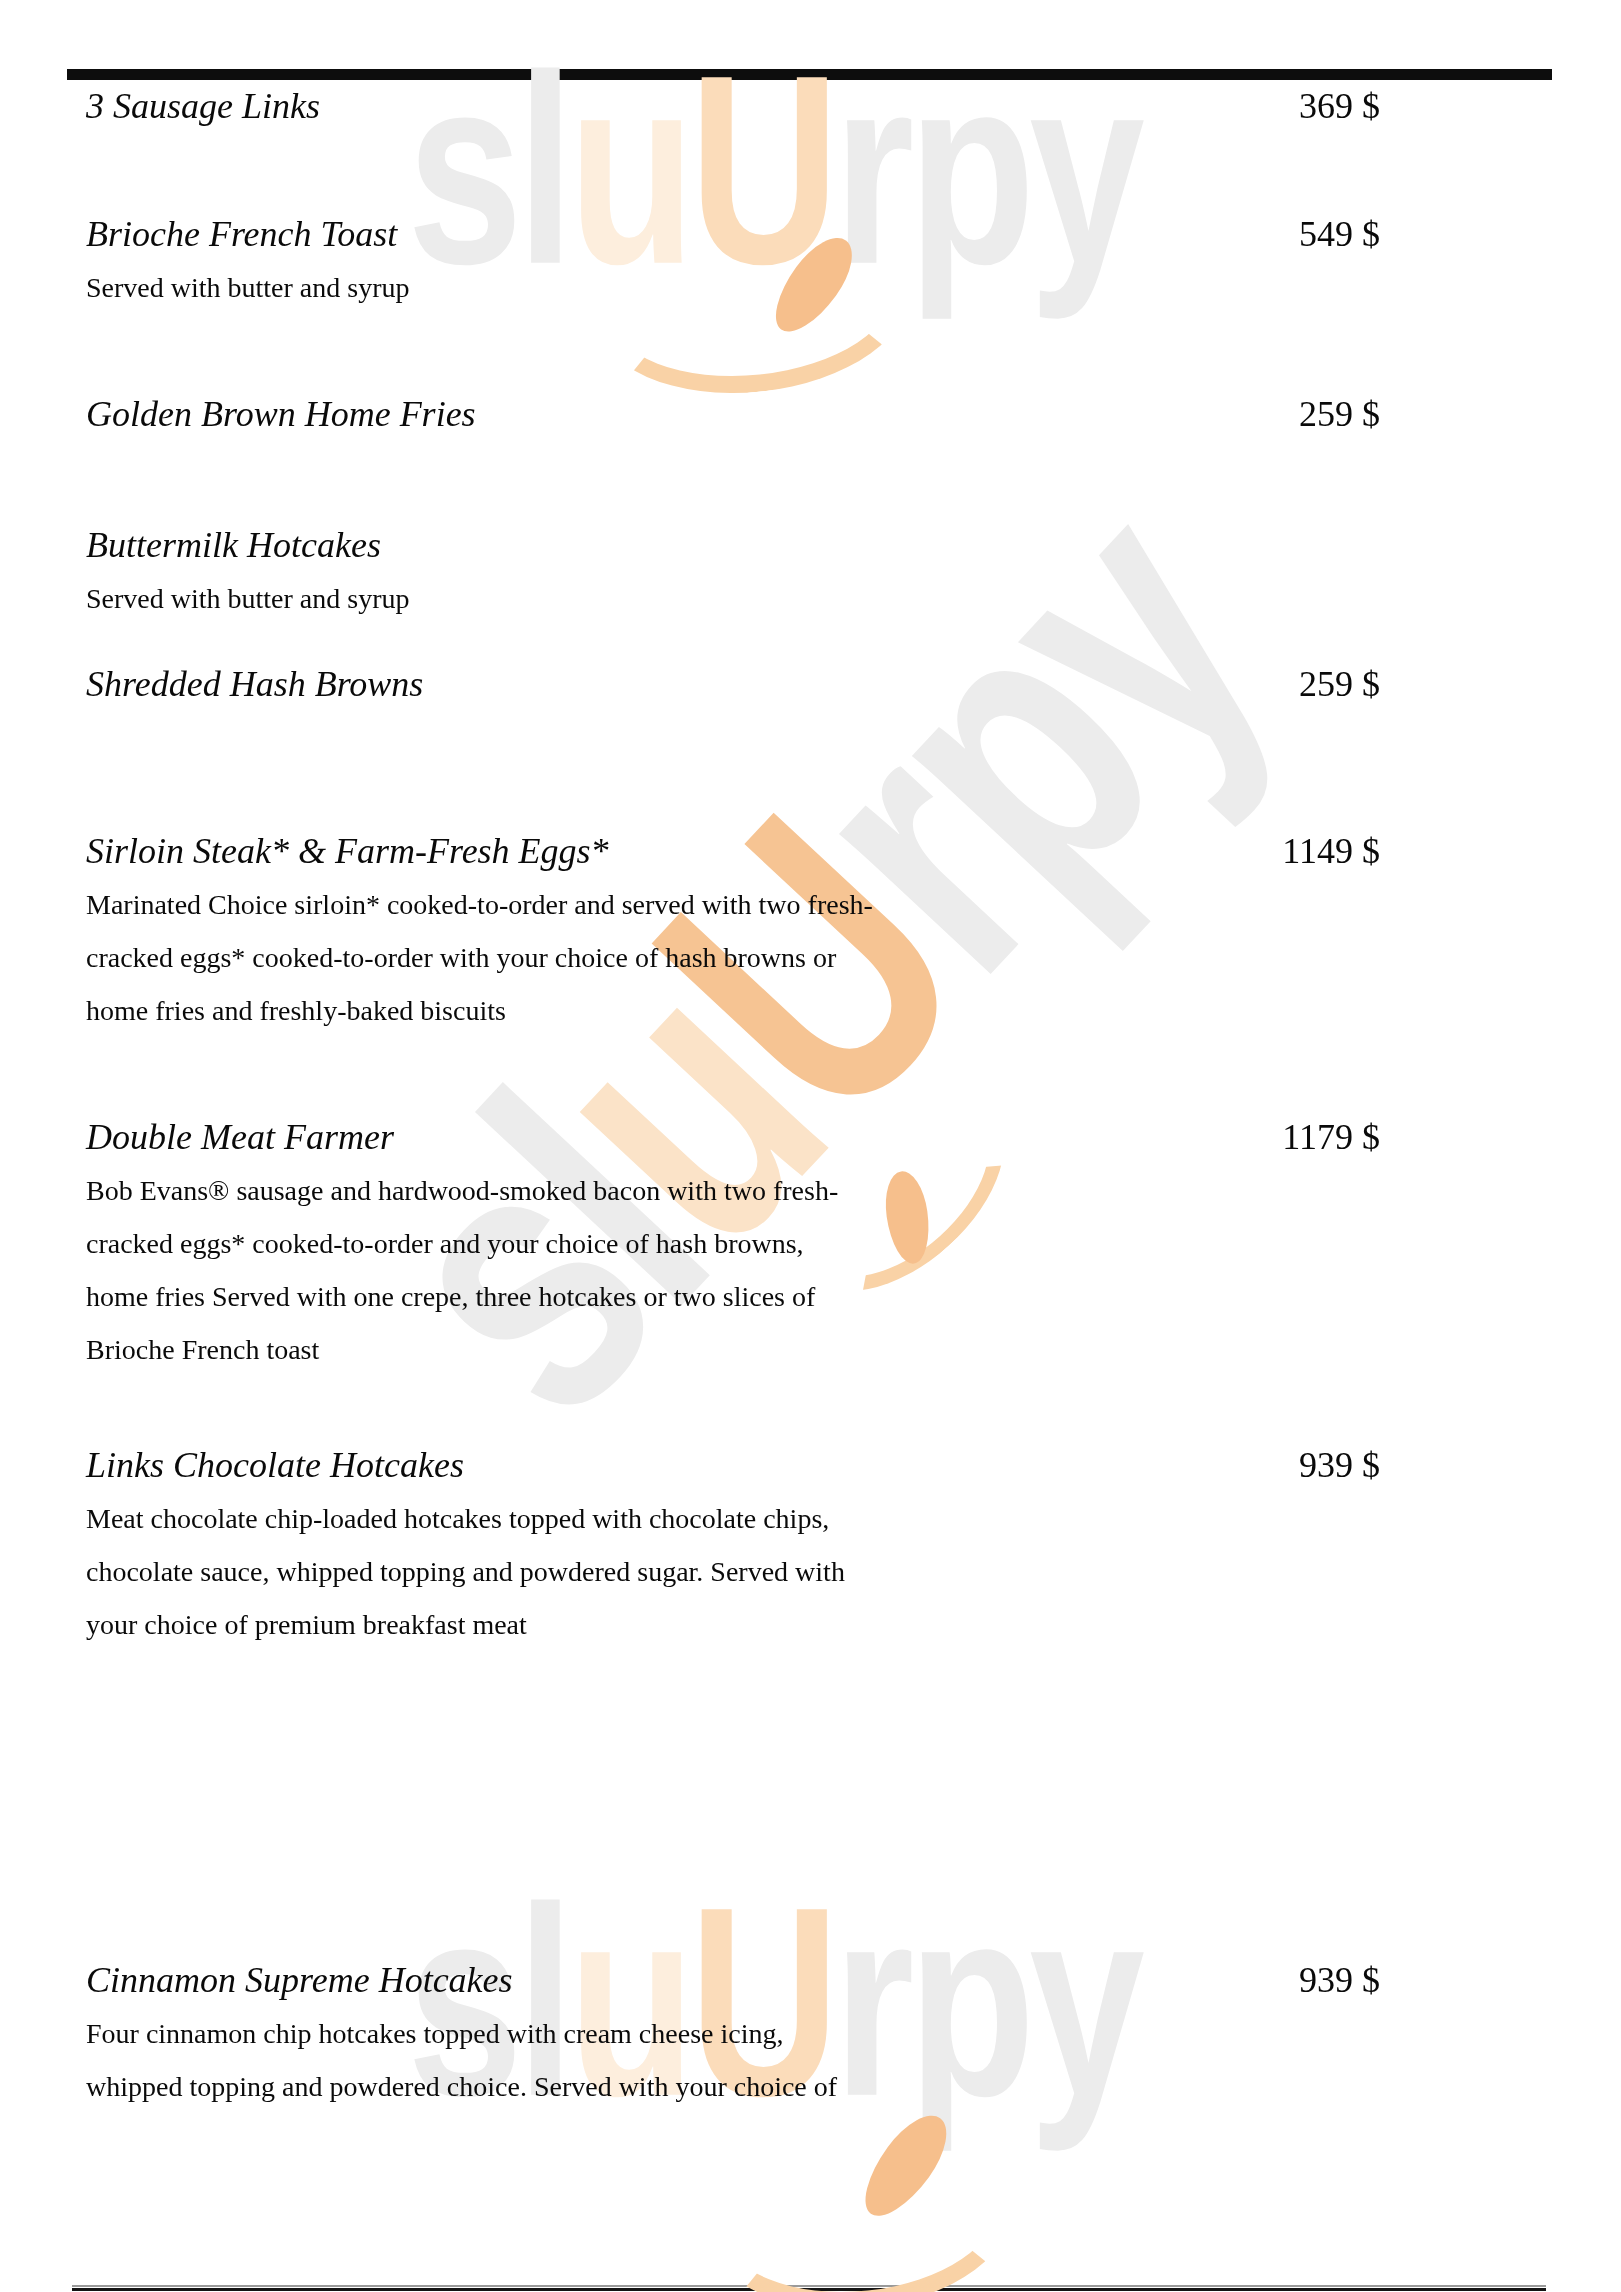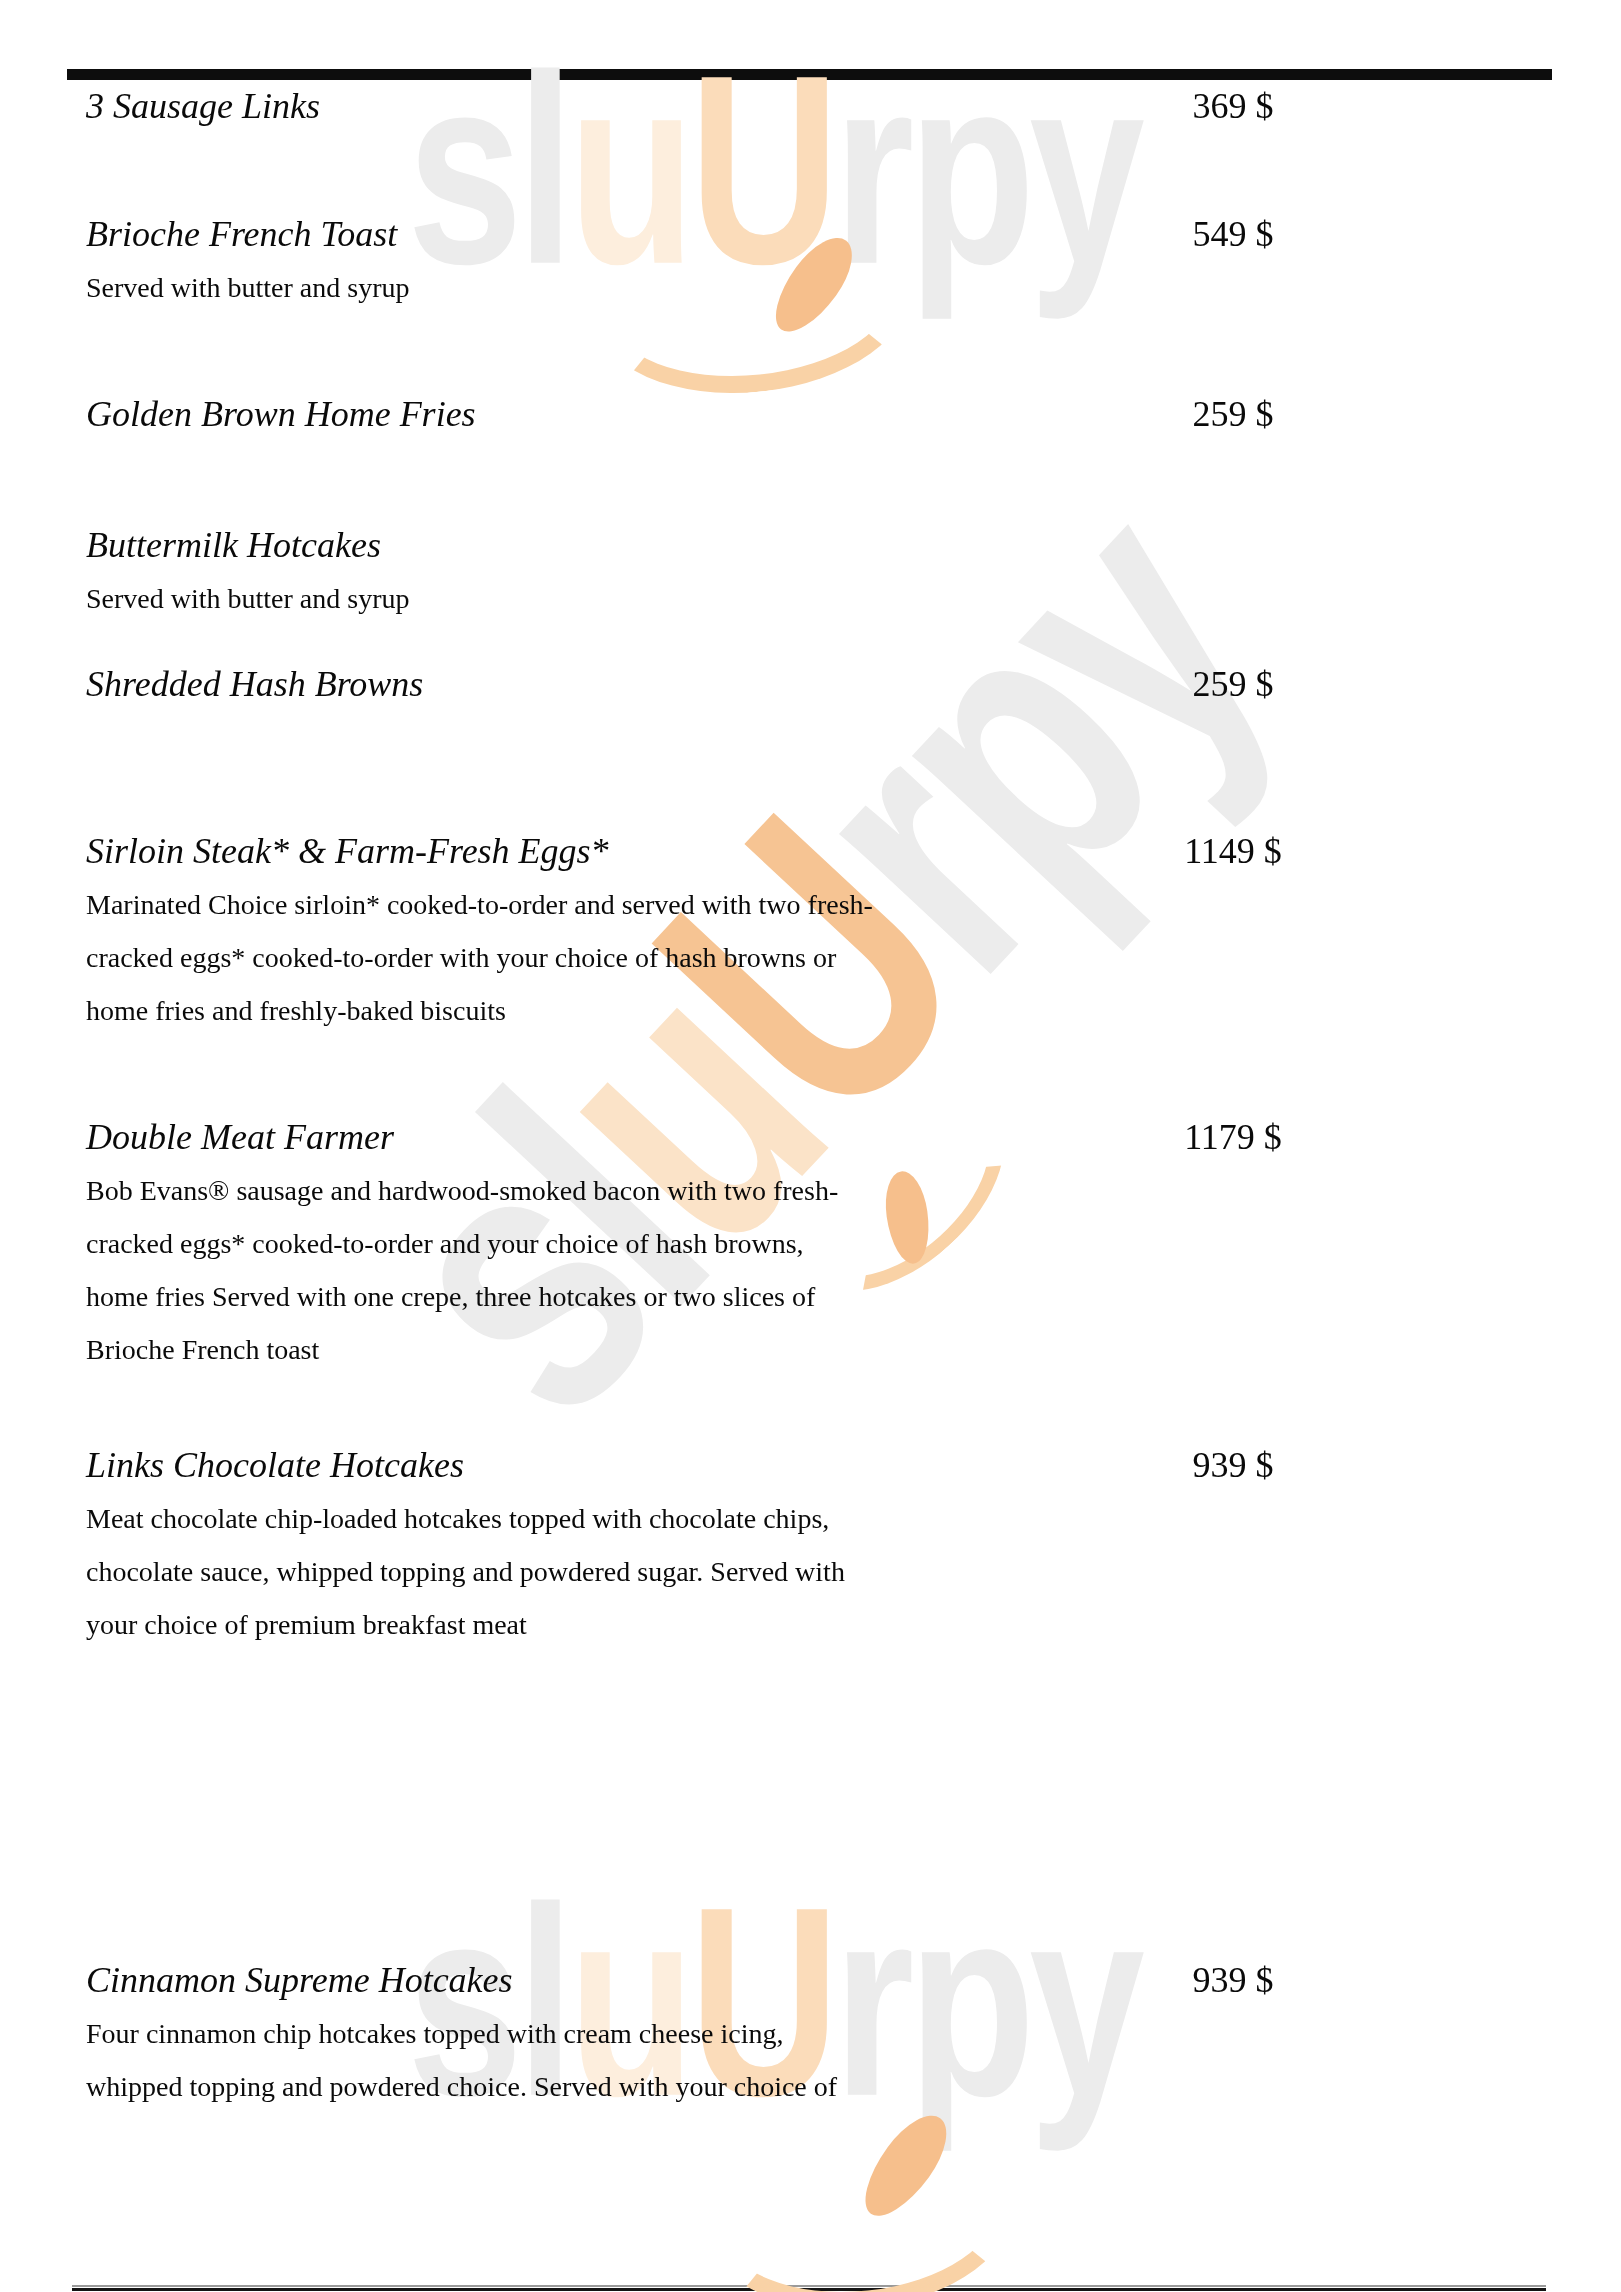--- a/index.html
+++ b/index.html
@@ -19,21 +19,21 @@
   .bottom-rule{
     position:absolute;left:72px;top:2285px;width:1474px;height:5.9px;
     background:linear-gradient(to bottom,#9a9a9a 0 2px,#ffffff 2px 2.9px,#141414 2.9px 100%);
   }
   
   .item{position:absolute;left:86px;width:1437px;z-index:3;}
   .item .name{font-size:36px;line-height:53px;white-space:nowrap;font-style:italic;}
   .item .desc{font-size:28px;line-height:53px;white-space:pre-line;width:1313px;}
   .item .price{
     position:absolute;top:0;left:1000px;width:294px;
-    font-size:36px;line-height:53px;text-align:center;
+    font-size:36px;line-height:53px;text-align:right;
   }
   
   .wm{
     position:absolute;z-index:1;
     font-family:"Liberation Sans", sans-serif;
     font-weight:bold;
     line-height:1;
     letter-spacing:-0.03em;
     white-space:nowrap;
     pointer-events:none;

